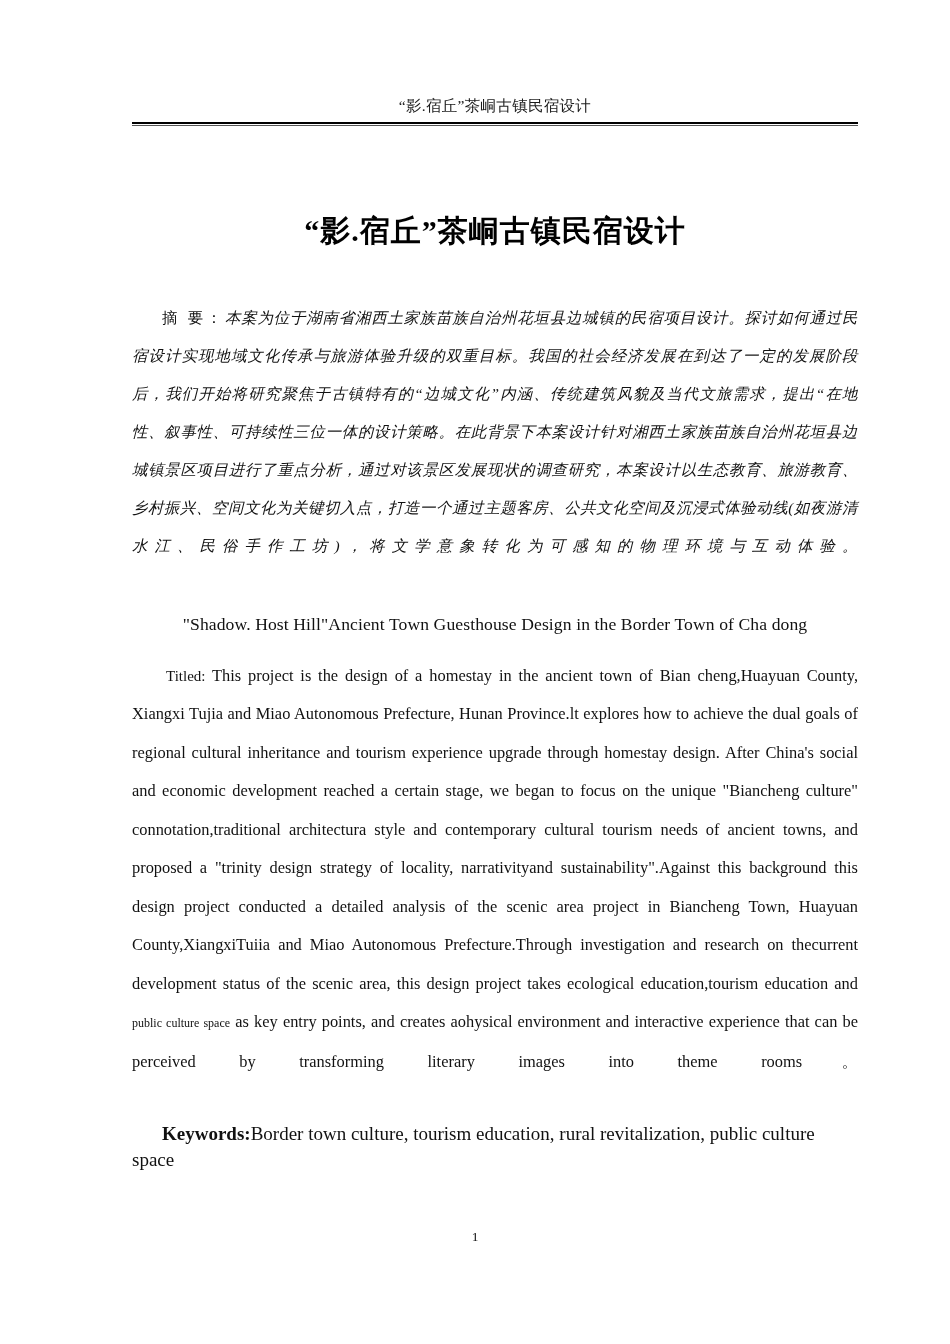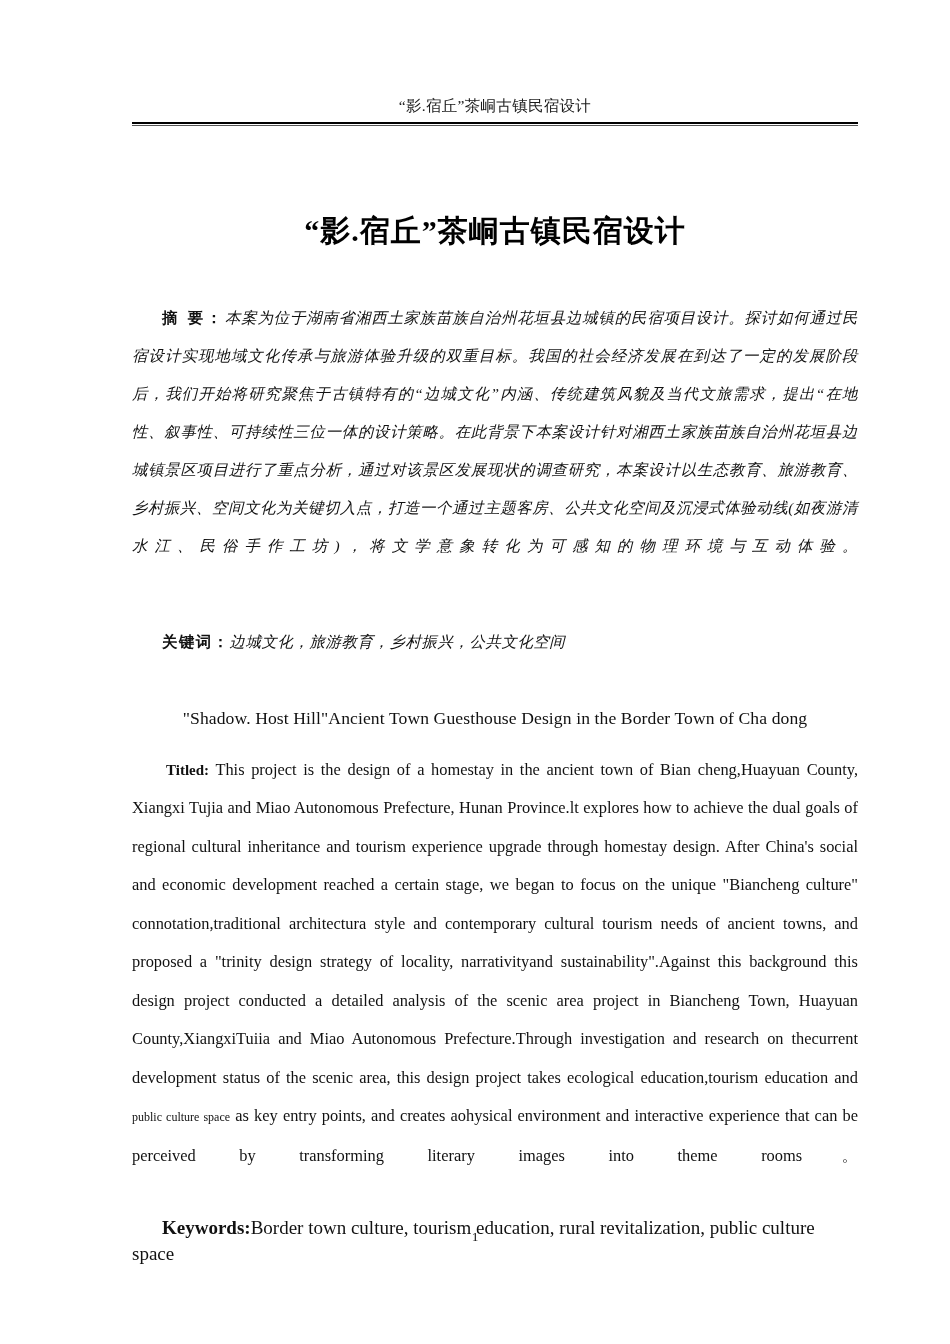--- a/index.html
+++ b/index.html
@@ -85,21 +85,21 @@
     font-size: 15.4px;
     line-height: 38px;
     text-align: justify;
     text-align-last: justify;
     text-indent: 30px;
     font-style: italic;
     letter-spacing: 0.6px;
     color: #111111;
   }
   .cn-abstract .lead {
-    font-weight: 700;
+    font-weight: 400;
     font-style: normal;
     letter-spacing: 3px;
   }
 
   .cn-keywords {
     margin-top: 60px;
     text-indent: 30px;
     font-size: 15.4px;
     line-height: 34px;
     font-style: italic;
@@ -125,21 +125,21 @@
   .en-abstract {
     margin-top: 4px;
     font-size: 16.4px;
     line-height: 38.5px;
     text-align: justify;
     text-align-last: justify;
     text-indent: 34px;
     color: #111111;
   }
   .en-abstract .lead {
-    font-weight: 700;
+    font-weight: 400;
     font-size: 15px;
   }
   .en-abstract .small-run {
     font-size: 12px;
   }
   .en-keywords {
     margin-top: 40px;
     text-indent: 30px;
     font-size: 19px;
     line-height: 26px;
@@ -174,23 +174,20 @@
   </div>
 
   <div class="content">
 
     <h1 class="doc-title">“影.宿丘”茶峒古镇民宿设计</h1>
 
     <p class="cn-abstract">
       <span class="lead">摘 要：</span><span>本案为位于湖南省湘西土家族苗族自治州花垣县边城镇的民宿项目设计。探讨如何通过民宿设计实现地域文化传承与旅游体验升级的双重目标。我国的社会经济发展在到达了一定的发展阶段后，我们开始将研究聚焦于古镇特有的“边城文化”内涵、传统建筑风貌及当代文旅需求，提出“在地性、叙事性、可持续性三位一体的设计策略。在此背景下本案设计针对湘西土家族苗族自治州花垣县边城镇景区项目进行了重点分析，通过对该景区发展现状的调查研究，本案设计以生态教育、旅游教育、乡村振兴、空间文化为关键切入点，打造一个通过主题客房、公共文化空间及沉浸式体验动线(如夜游清水江、民俗手作工坊)，将文学意象转化为可感知的物理环境与互动体验。</span>
     </p>
 
-    <p class="cn-keywords">
-      <span class="lead">关键词：</span><span>边城文化，旅游教育，乡村振兴，公共文化空间</span>
-    </p>
 
     <p class="en-title">"Shadow. Host Hill"Ancient Town Guesthouse Design in the Border Town of Cha dong</p>
 
     <p class="en-abstract">
       <span class="lead">Titled:</span><span> This project is the design of a homestay in the ancient town of Bian cheng,Huayuan County, Xiangxi Tujia and Miao Autonomous Prefecture, Hunan Province.lt explores how to achieve the dual goals of regional cultural inheritance and tourism experience upgrade through homestay design. After China's social and economic development reached a certain stage, we began to focus on the unique "Biancheng culture" connotation,traditional architectura style and contemporary cultural tourism needs of ancient towns, and proposed a "trinity design strategy of locality, narrativityand sustainability".Against this background this design project conducted a detailed analysis of the scenic area project in Biancheng Town, Huayuan County,XiangxiTuiia and Miao Autonomous Prefecture.Through investigation and research on thecurrent development status of the scenic area, this design project takes ecological education,tourism education and </span><span class="small-run">public culture space</span><span> as key entry points, and creates aohysical environment and interactive experience that can be perceived by transforming literary images into theme rooms。</span>
     </p>
 
     <p class="en-keywords">
       <span class="lead">Keywords:</span><span>Border town culture, tourism education, rural revitalization, public culture space</span>
     </p>

